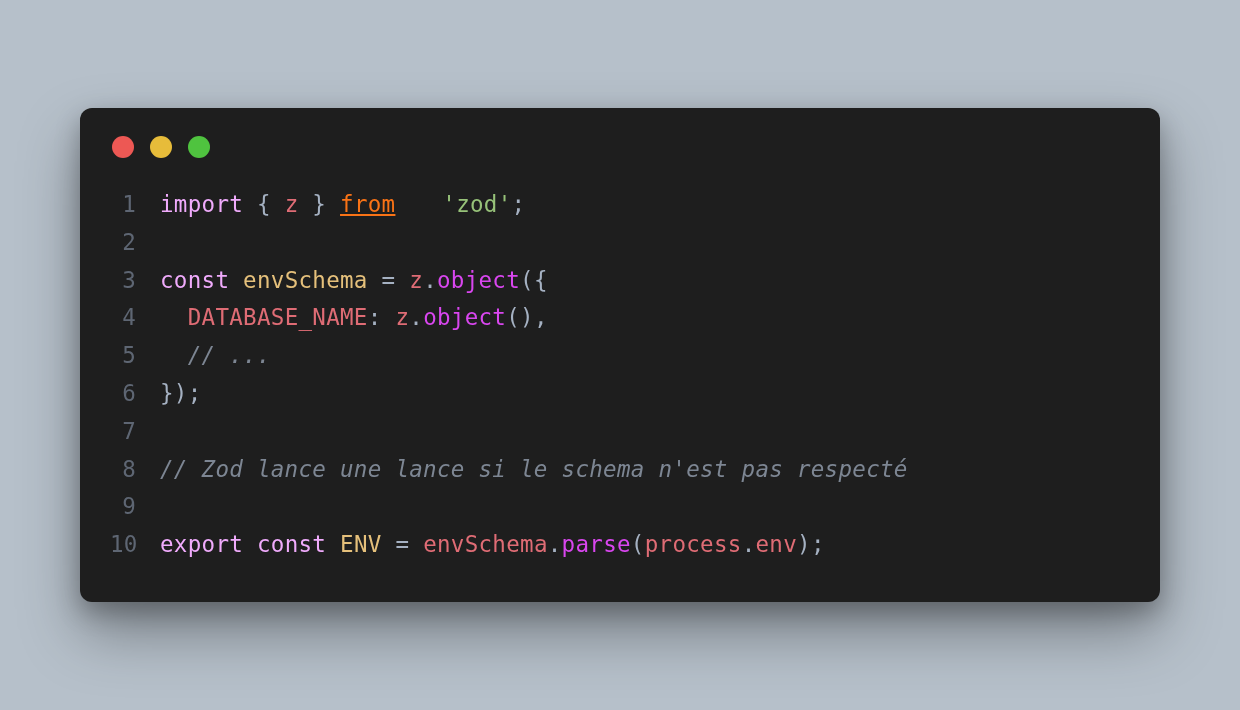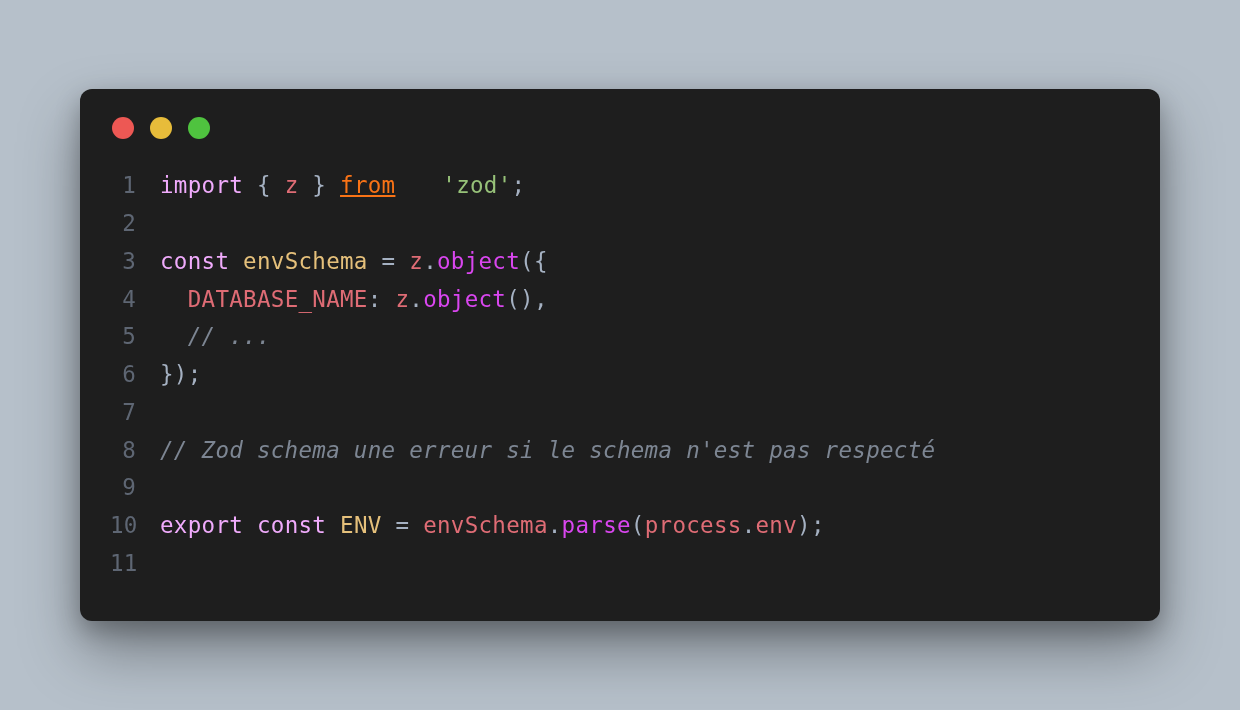--- a/index.html
+++ b/index.html
@@ -78,18 +78,17 @@
     <div class="traffic-light green"></div>
   </div>
   <div class="code-area" id="code-area">
       <div class="code-line"><span class="line-number">1</span><span class="code-content"><span class="tok-keyword">import</span><span class="tok-punct"> { </span><span class="tok-variable">z</span><span class="tok-punct"> } </span><span class="tok-from">from</span><span class="tok-punct"> </span><span class="tok-string">'zod'</span><span class="tok-punct">;</span></span></div>
       <div class="code-line"><span class="line-number">2</span><span class="code-content"></span></div>
       <div class="code-line"><span class="line-number">3</span><span class="code-content"><span class="tok-keyword">const</span><span class="tok-punct"> </span><span class="tok-ident">envSchema</span><span class="tok-punct"> = </span><span class="tok-variable">z</span><span class="tok-punct">.</span><span class="tok-method">object</span><span class="tok-punct">({</span></span></div>
       <div class="code-line"><span class="line-number">4</span><span class="code-content"><span class="tok-punct">  </span><span class="tok-property">DATABASE_NAME</span><span class="tok-punct">: </span><span class="tok-variable">z</span><span class="tok-punct">.</span><span class="tok-method">object</span><span class="tok-punct">(),</span></span></div>
       <div class="code-line"><span class="line-number">5</span><span class="code-content"><span class="tok-punct">  </span><span class="tok-comment">// ...</span></span></div>
       <div class="code-line"><span class="line-number">6</span><span class="code-content"><span class="tok-punct">});</span></span></div>
       <div class="code-line"><span class="line-number">7</span><span class="code-content"></span></div>
-      <div class="code-line"><span class="line-number">8</span><span class="code-content"><span class="tok-comment">// Zod schema une erreur si le schema n'est pas respecté</span></span></div>
+      <div class="code-line"><span class="line-number">8</span><span class="code-content"><span class="tok-comment">// Zod lance une lance si le schema n'est pas respecté</span></span></div>
       <div class="code-line"><span class="line-number">9</span></div>
       <div class="code-line"><span class="line-number">10</span><span class="code-content"><span class="tok-keyword">export</span><span class="tok-punct"> </span><span class="tok-keyword">const</span><span class="tok-punct"> </span><span class="tok-const">ENV</span><span class="tok-punct"> = </span><span class="tok-variable">envSchema</span><span class="tok-punct">.</span><span class="tok-method">parse</span><span class="tok-punct">(</span><span class="tok-variable">process</span><span class="tok-punct">.</span><span class="tok-variable">env</span><span class="tok-punct">);</span></span></div>
-      <div class="code-line"><span class="line-number">11</span><span class="code-content"></span></div>
     </div>
 </div>
 
 </body></html>

